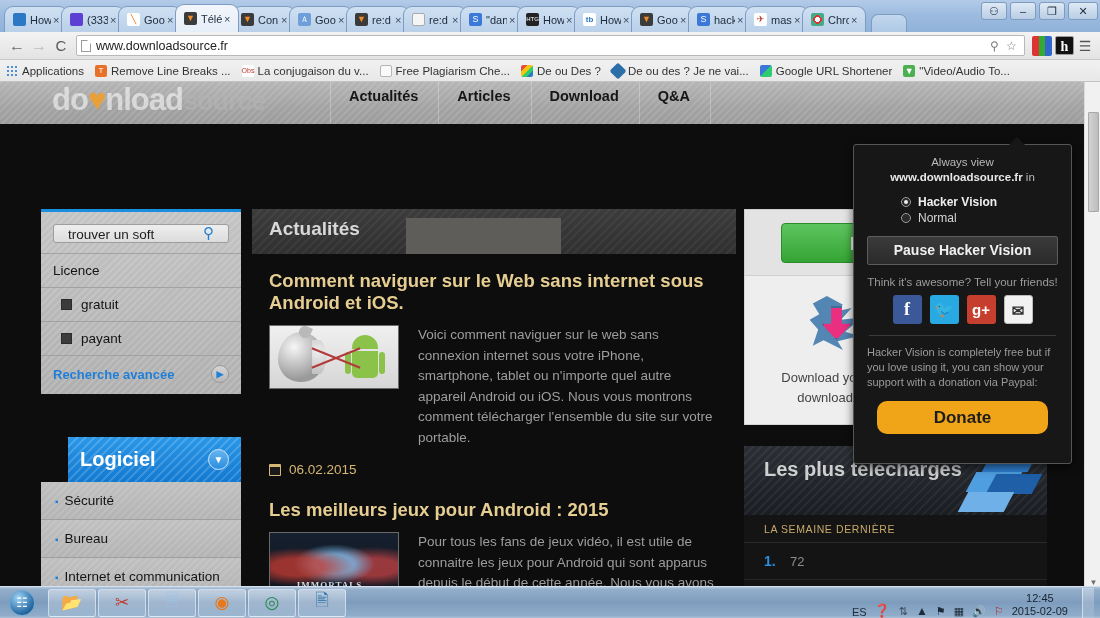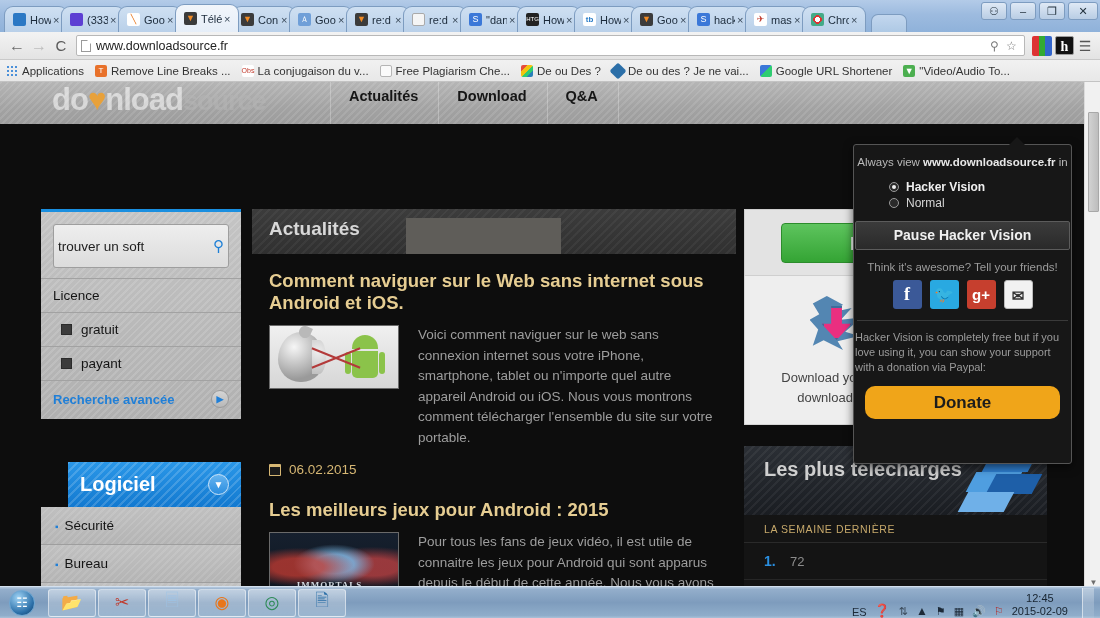--- a/index.html
+++ b/index.html
@@ -203,23 +203,23 @@
   .lbox {
     background: linear-gradient(180deg,#c2c2c2,#b2b2b2);
     background-image:
       repeating-linear-gradient(135deg, rgba(255,255,255,.13) 0 2px, rgba(0,0,0,0) 2px 5px),
       linear-gradient(180deg,#c4c4c4,#b0b0b0);
     border-top: 3px solid #1a8fe0;
     padding-bottom: 2px;
   }
   .searchrow { padding: 12px 12px 10px 12px; }
   .searchbox {
-    height: 44px; background: linear-gradient(180deg,#eeeeee,#dcdcdc);
+    height: 19px; background: linear-gradient(180deg,#eeeeee,#dcdcdc);
     border: 1px solid #9e9e9e; border-radius: 3px;
-    display: flex; align-items: center; padding: 0 4px;
+    display: flex; align-items: flex-end; padding: 0 14px;
     color: #1d1d1d; font-size: 13.5px;
   }
   .searchbox .sq { margin-left: auto; color: #1d7fd6; font-size: 15px; }
   .lrow {
     border-top: 1px solid #a2a2a2;
     padding: 9px 12px;
     color: #141414; font-size: 13.5px;
   }
   .lrow.chk { display: flex; align-items: center; gap: 9px; padding-left: 20px; }
   .cbox { width: 11px; height: 11px; background: #3b3b3b; border: 1px solid #2b2b2b; }
@@ -437,21 +437,21 @@
   .tbrow .rank { color: #2a8fe0; font-weight: bold; font-size: 14px; width: 26px; }
   .tbrow .nm { color: #e3c98f; font-size: 14px; flex: 1 1 auto; }
   .tbrow .ct { color: #8c8c8c; font-size: 13px; }
 
   
   .hvpop {
     position: absolute; left: 853px; top: 62px; width: 219px; height: 320px;
     background: #171717; border: 1px solid #555; border-radius: 3px;
     box-shadow: 0 3px 10px rgba(0,0,0,.6);
     z-index: 50;
-    padding: 10px 1px;
+    padding: 10px 13px;
     color: #cfcfcf;
   }
   .hvpop:before{
     content:""; position:absolute; left: 155px; top: -8px;
     border-left: 8px solid transparent; border-right: 8px solid transparent;
     border-bottom: 8px solid #171717;
   }
   .hvtop { text-align: center; font-size: 11.5px; color: #b9b9b9; line-height: 15px; }
   .hvtop b { color: #e8e8e8; }
   .hvradios { margin: 10px 0 0 34px; text-align: right; }
@@ -667,20 +667,21 @@
   </div>
 
   <div class="viewport">
 
     <div class="site-header">
       <div class="logo">
         <span>do</span><span class="heart">♥</span><span>nload</span><span class="sub">source</span>
       </div>
       <div class="mainnav">
         <a>Actualités</a>
+        <a>Articles</a>
         <a>Download</a>
         <a>Q&amp;A</a>
       </div>
     </div>
 
     <div class="page-body">
 
       <div class="lsidebar">
         <div class="lbox">
           <div class="searchrow">

